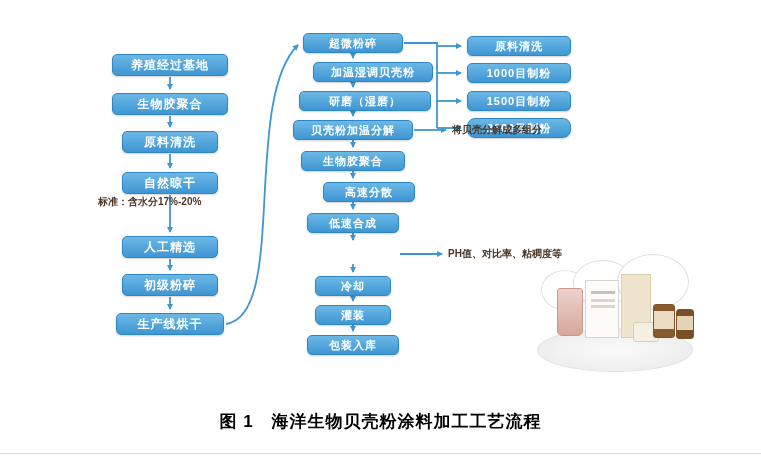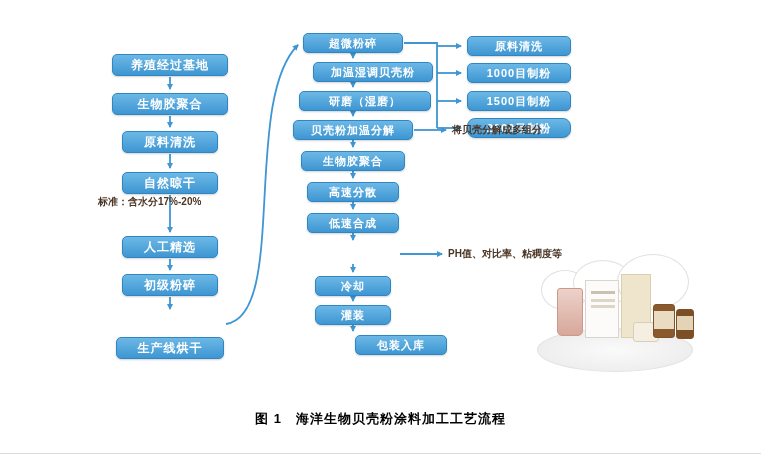--- a/index.html
+++ b/index.html
@@ -34,21 +34,21 @@
   .side-note{
     position:absolute;
     font-size:10px;line-height:12px;font-weight:bold;
     color:var(--annotation-text);
     white-space:nowrap;
   }
 
   .caption{
     position:absolute;left:0;right:0;top:410px;
     text-align:center;
-    font-size:13px;font-weight:bold;letter-spacing:1px;
+    font-size:17px;font-weight:bold;letter-spacing:1px;
     color:var(--caption-text);
   }
 
   .page-rule{position:absolute;left:0;top:453px;width:761px;height:1px;background:#dcdcdc;}
 
   
   .products{position:absolute;left:533px;top:262px;width:170px;height:112px;}
   .products div{position:absolute;box-sizing:border-box;}
   .cloud{background:#fff;border:1px solid #e0e0e0;border-radius:50%;}
   .cloud.c1{left:40px;top:-2px;width:60px;height:46px;}
@@ -105,34 +105,34 @@
     <line class="arrow" x1="414" y1="130" x2="446" y2="130" marker-end="url(#ah)"></line>
     <line class="arrow" x1="400" y1="254" x2="442" y2="254" marker-end="url(#ah)"></line>
   </svg>
 
   <div class="box box-left" style="left:112px;top:54px;width:116px;height:22px;">养殖经过基地</div>
   <div class="box box-left" style="left:112px;top:93px;width:116px;height:22px;">生物胶聚合</div>
   <div class="box box-left" style="left:122px;top:172px;width:96px;height:22px;">自然晾干</div>
   <div class="box box-left" style="left:122px;top:131px;width:96px;height:22px;">原料清洗</div>
   <div class="box box-left" style="left:122px;top:236px;width:96px;height:22px;">人工精选</div>
   <div class="box box-left" style="left:122px;top:274px;width:96px;height:22px;">初级粉碎</div>
-  <div class="box box-left" style="left:116px;top:313px;width:108px;height:22px;margin-top:24px;">生产线烘干</div>
+  <div class="box box-left" style="left:116px;top:313px;width:108px;height:22px;">生产线烘干</div>
 
   <div class="side-note" style="left:98px;top:196px;">标准：含水分17%-20%</div>
 
   <div class="box box-mid" style="left:303px;top:33px;width:100px;height:20px;">超微粉碎</div>
   <div class="box box-mid" style="left:293px;top:62px;width:120px;height:20px;margin-left:20px;">加温湿调贝壳粉</div>
   <div class="box box-mid" style="left:299px;top:91px;width:132px;height:20px;">研磨（湿磨）</div>
   <div class="box box-mid" style="left:293px;top:120px;width:120px;height:20px;">贝壳粉加温分解</div>
   <div class="box box-mid" style="left:301px;top:151px;width:104px;height:20px;">生物胶聚合</div>
-  <div class="box box-mid" style="left:307px;top:182px;width:92px;height:20px;">高速分散</div>
+  <div class="box box-mid" style="left:323px;top:182px;width:92px;height:20px;">高速分散</div>
   <div class="box box-mid" style="left:307px;top:213px;width:92px;height:20px;">低速合成</div>
   <div class="box box-mid" style="left:315px;top:276px;width:76px;height:20px;">冷却</div>
   <div class="box box-mid" style="left:315px;top:305px;width:76px;height:20px;border-radius:6px;">灌装</div>
-  <div class="box box-mid" style="left:307px;top:335px;width:92px;height:20px;margin-left:48px;">包装入库</div>
+  <div class="box box-mid" style="left:307px;top:335px;width:92px;height:20px;">包装入库</div>
 
   <div class="box box-right" style="left:467px;top:36px;width:104px;height:20px;">原料清洗</div>
   <div class="box box-right" style="left:467px;top:63px;width:104px;height:20px;">1000目制粉</div>
   <div class="box box-right" style="left:467px;top:91px;width:104px;height:20px;">1500目制粉</div>
   <div class="box box-right" style="left:467px;top:118px;width:104px;height:20px;border-radius:8px;">2600目制粉</div>
 
   <div class="side-note" style="left:452px;top:124px;">将贝壳分解成多组分</div>
   <div class="side-note" style="left:448px;top:248px;">PH值、对比率、粘稠度等</div>
 
   <div class="products">

